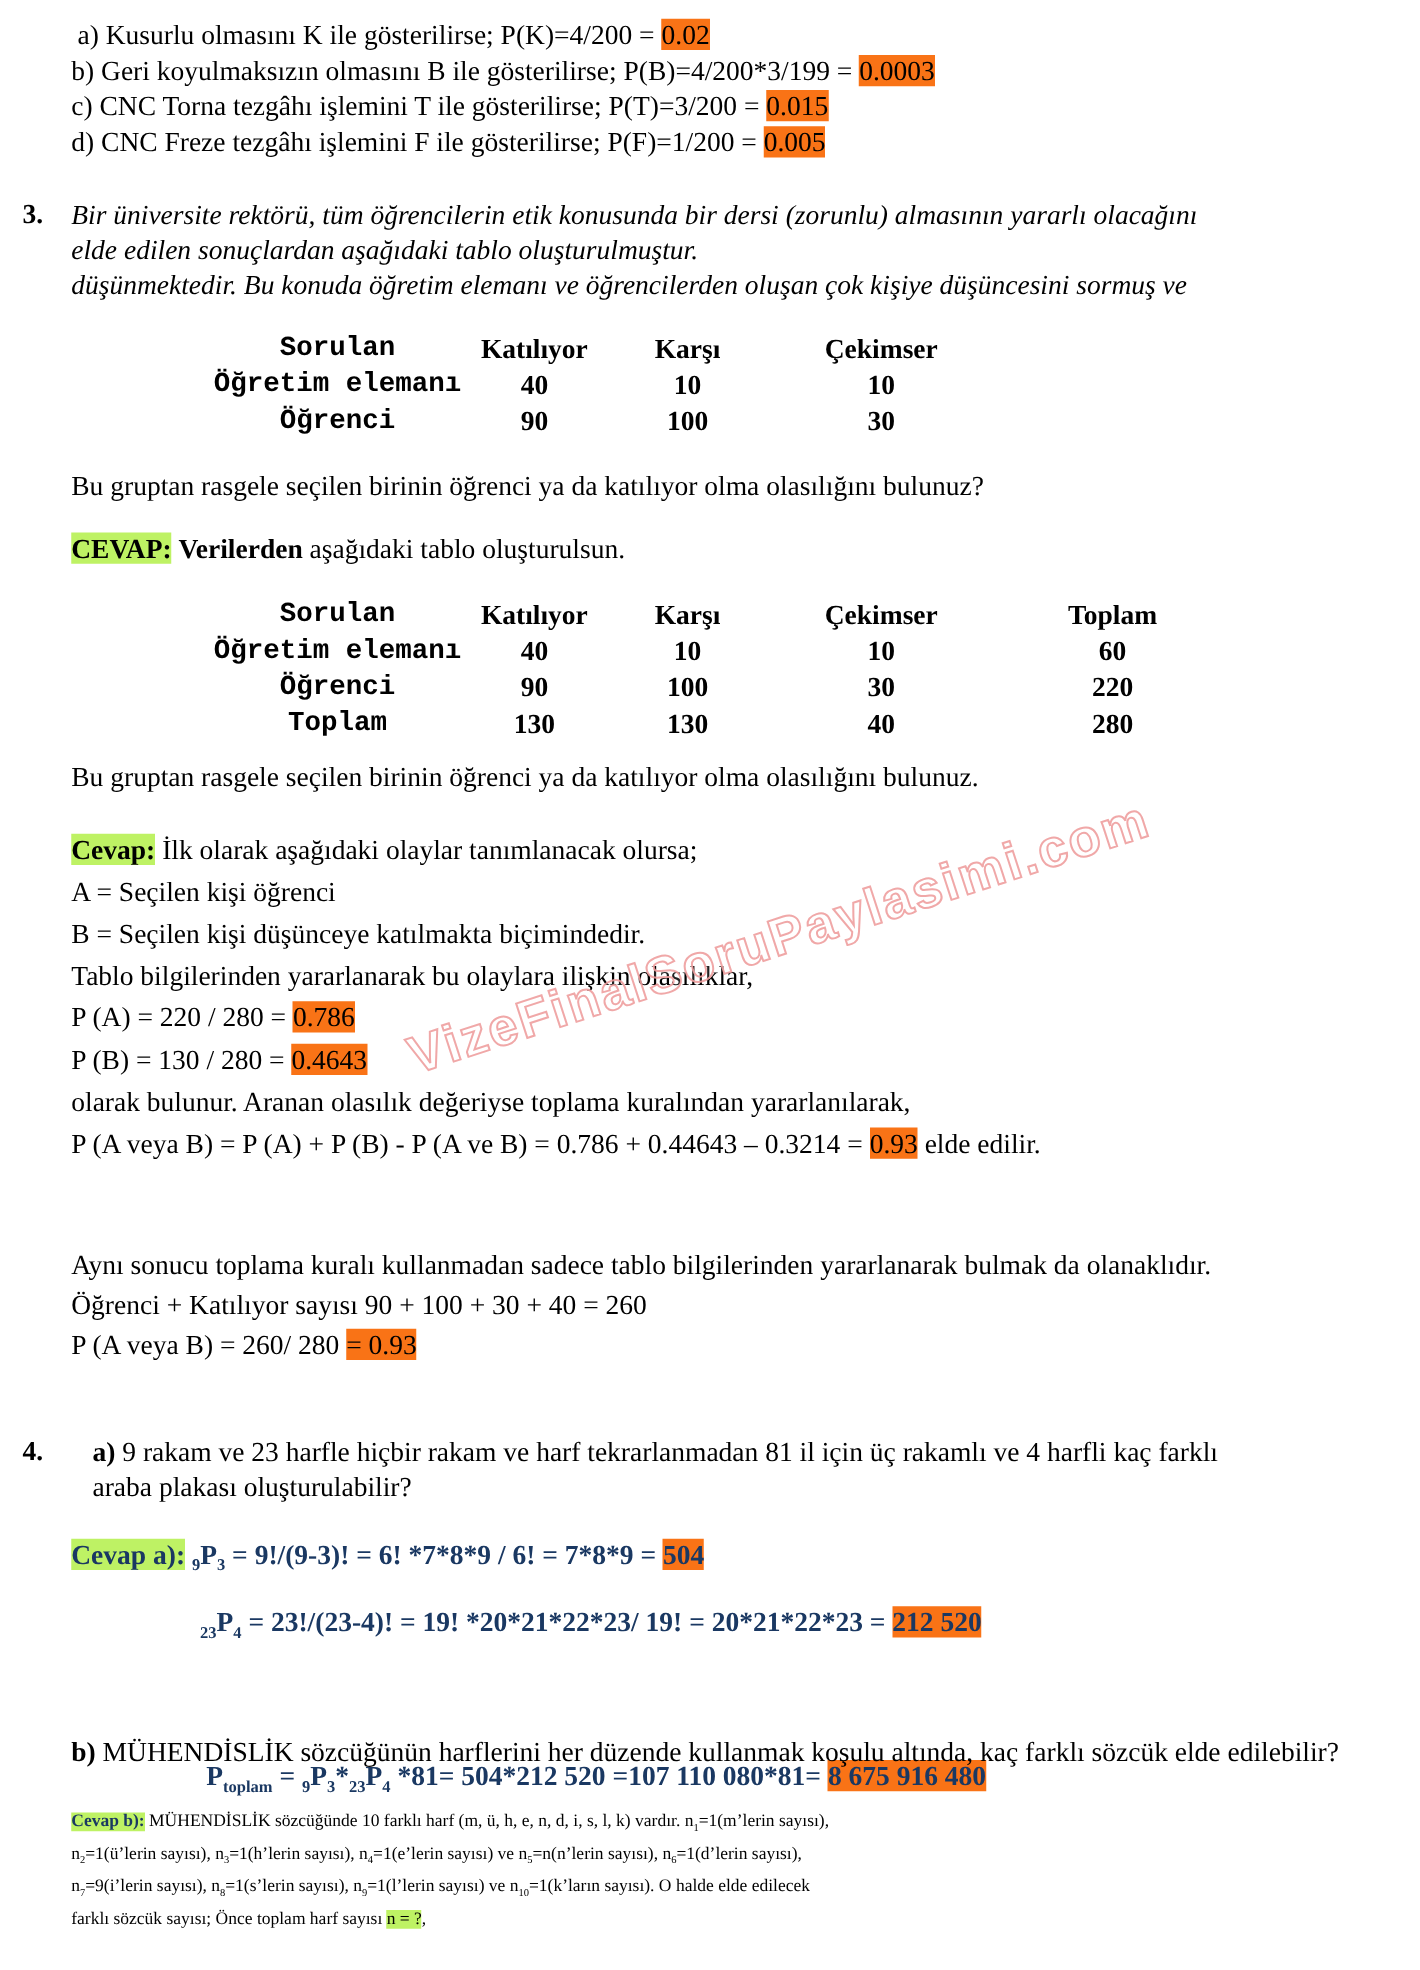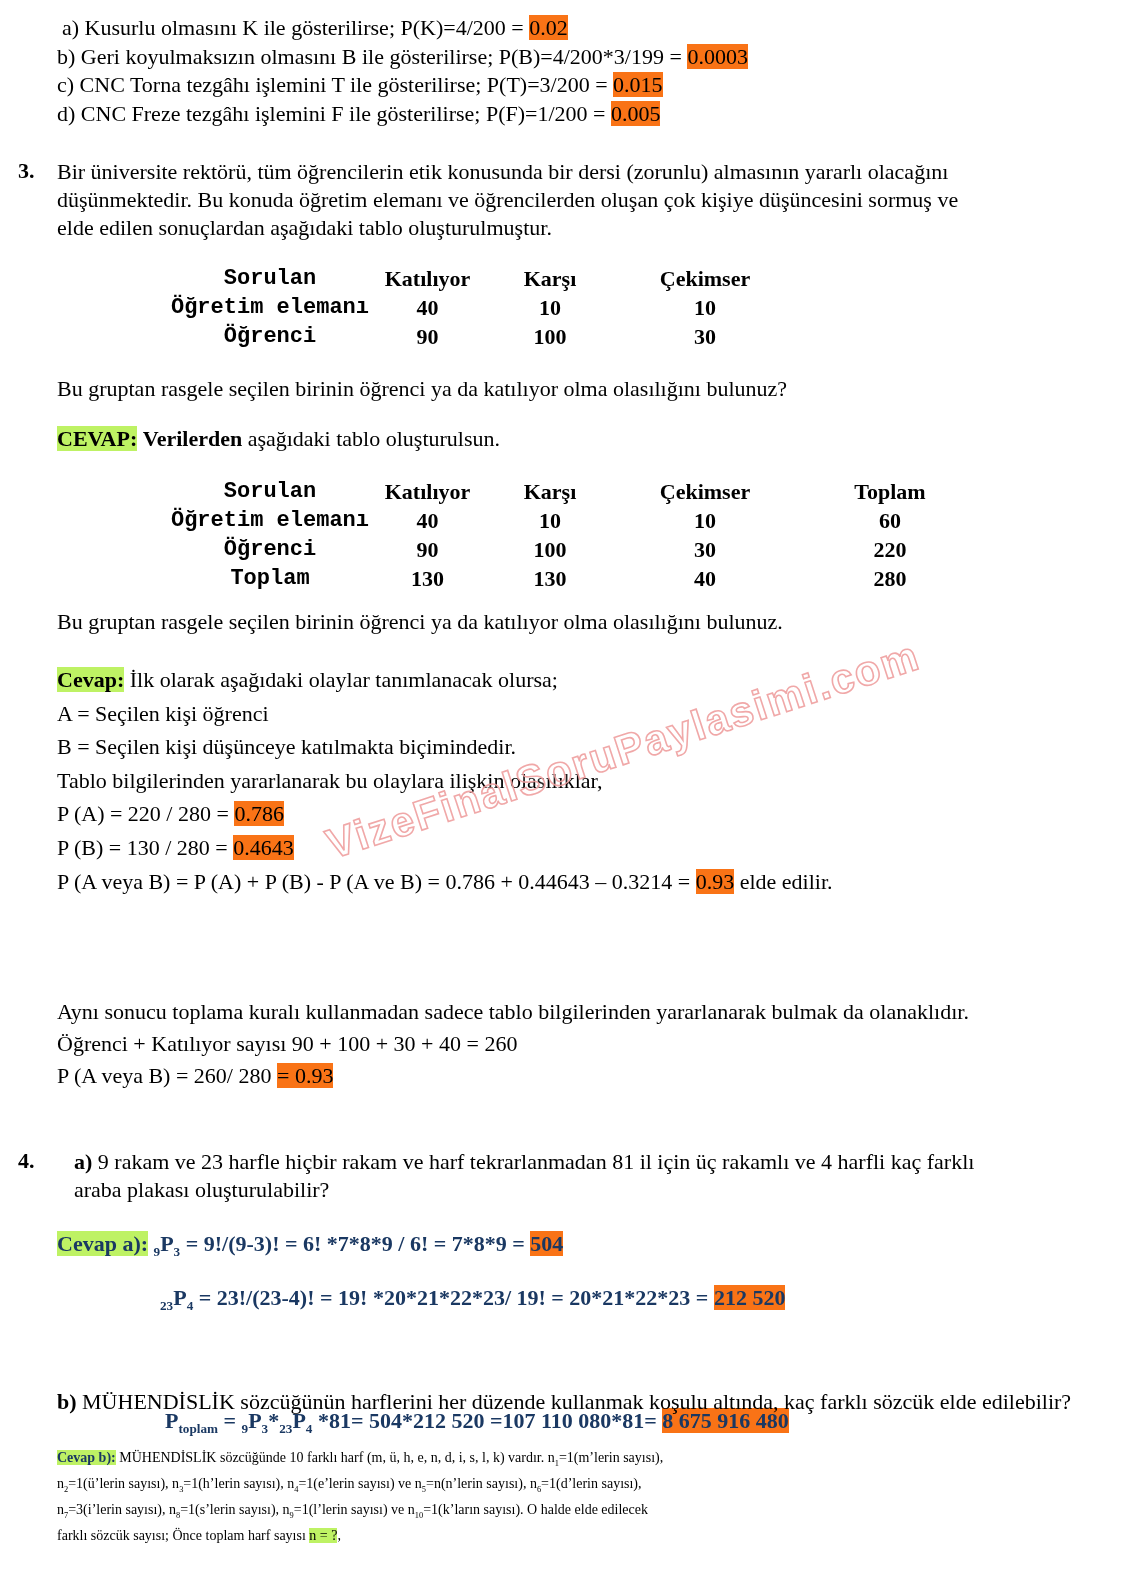--- a/index.html
+++ b/index.html
@@ -43,24 +43,24 @@
 
 <div class="abs" style="left:57px;top:14px;">
   <div class="line" style="line-height:28.7px;margin-left:5px;"><span>a) Kusurlu olmasını K ile gösterilirse;  P(K)=4/200 = </span><span class="hl-cyan">0.02</span></div>
   <div class="line" style="line-height:28.7px;"><span>b) Geri koyulmaksızın olmasını B ile gösterilirse; P(B)=4/200*3/199 = </span><span class="hl-cyan">0.0003</span></div>
   <div class="line" style="line-height:28.7px;"><span>c) CNC Torna tezgâhı işlemini T ile gösterilirse; P(T)=3/200 = </span><span class="hl-cyan">0.015</span></div>
   <div class="line" style="line-height:28.7px;"><span>d) CNC Freze tezgâhı işlemini F ile gösterilirse; P(F)=1/200  = </span><span class="hl-cyan">0.005</span></div>
 </div>
 
 <div class="abs para" style="left:0;top:158px;width:1136px;">
   <span class="num-label">3.</span>
-  <div style="margin-left:57px;">
+  <div style="margin-left:57px;font-style:italic;">
     <div class="line">Bir üniversite rektörü, tüm öğrencilerin etik konusunda bir dersi (zorunlu) almasının yararlı olacağını</div>
+    <div class="line">elde edilen sonuçlardan aşağıdaki tablo oluşturulmuştur.</div>
     <div class="line">düşünmektedir. Bu konuda öğretim elemanı ve öğrencilerden oluşan çok kişiye düşüncesini sormuş ve</div>
-    <div class="line">elde edilen sonuçlardan aşağıdaki tablo oluşturulmuştur.</div>
   </div>
 </div>
 
 <div class="abs t1" style="left:165px;top:264px;">
   <div class="t-row">
     <div class="t-cell lbl">Sorulan</div>
     <div class="t-cell">Katılıyor</div>
     <div class="t-cell">Karşı</div>
     <div class="t-cell">Çekimser</div>
   </div>
@@ -115,20 +115,21 @@
 
 <div class="abs line" style="left:57px;top:609px;">Bu gruptan rasgele seçilen birinin öğrenci ya da katılıyor olma olasılığını bulunuz.</div>
 
 <div class="abs sol" style="left:57px;top:663px;">
   <div class="line"><span class="b hl-yellow">Cevap:</span><span> İlk olarak aşağıdaki olaylar tanımlanacak olursa;</span></div>
   <div class="line"><span>A = Seçilen kişi öğrenci</span></div>
   <div class="line"><span>B = Seçilen kişi düşünceye katılmakta biçimindedir.</span></div>
   <div class="line"><span>Tablo bilgilerinden yararlanarak bu olaylara ilişkin olasılıklar,</span></div>
   <div class="line"><span>P (A) = 220 / 280 = </span><span class="hl-cyan">0.786</span></div>
   <div class="line"><span>P (B) = 130 / 280 = </span><span class="hl-cyan">0.4643</span></div>
+  <div class="line"><span>olarak bulunur. Aranan olasılık değeriyse toplama kuralından yararlanılarak,</span></div>
   <div class="line"><span>P (A veya B) = P (A) + P (B) - P (A ve B) = 0.786 + 0.44643 – 0.3214 = </span><span class="hl-cyan">0.93</span><span> elde edilir.</span></div>
 </div>
 
 <div class="abs alt" style="left:57px;top:996px;">
   <div class="line"><span>Aynı sonucu toplama kuralı kullanmadan sadece tablo bilgilerinden yararlanarak bulmak da olanaklıdır.</span></div>
   <div class="line"><span>Öğrenci + Katılıyor sayısı   90 + 100 + 30 + 40 = 260</span></div>
   <div class="line"><span>P (A veya B) = 260/ 280 </span><span class="hl-cyan">= 0.93</span></div>
 </div>
 
 <div class="abs para" style="left:0;top:1148px;width:1136px;">
@@ -141,17 +142,17 @@
 
 <div class="abs line navy" style="left:57px;top:1231px;"><span class="b hl-yellow">Cevap a):</span><span>  </span><sub>9</sub><span>P</span><sub>3</sub><span> = 9!/(9-3)! = 6! *7*8*9 / 6! = 7*8*9 = </span><span class="hl-cyan">504</span></div>
 <div class="abs line navy" style="left:160px;top:1285px;"><sub>23</sub><span>P</span><sub>4</sub><span> = 23!/(23-4)! = 19! *20*21*22*23/ 19! = 20*21*22*23 = </span><span class="hl-cyan">212 520</span></div>
 <div class="abs line navy" style="left:165px;top:1408px;"><span>P</span><sub>toplam</sub><span> = </span><sub>9</sub><span>P</span><sub>3</sub><span>*</span><sub>23</sub><span>P</span><sub>4</sub><span> *81= 504*212 520 =107 110 080*81= </span><span class="hl-cyan">8 675 916 480</span></div>
 
 <div class="abs line" style="left:57px;top:1389px;"><span class="b">b)</span><span> MÜHENDİSLİK sözcüğünün harflerini her düzende kullanmak koşulu altında, kaç farklı sözcük elde edilebilir?</span></div>
 
 <div class="abs cevapb" style="left:57px;top:1445px;">
   <div class="line"><span class="b hl-yellow navy">Cevap b):</span><span> MÜHENDİSLİK sözcüğünde 10 farklı harf (m, ü, h, e, n, d, i, s, l, k) vardır. n</span><sub>1</sub><span>=1(m’lerin sayısı),</span></div>
   <div class="line"><span>n</span><sub>2</sub><span>=1(ü’lerin sayısı), n</span><sub>3</sub><span>=1(h’lerin sayısı), n</span><sub>4</sub><span>=1(e’lerin sayısı) ve n</span><sub>5</sub><span>=n(n’lerin sayısı), n</span><sub>6</sub><span>=1(d’lerin sayısı),</span></div>
-  <div class="line"><span>n</span><sub>7</sub><span>=3(i’lerin sayısı), n</span><sub>8</sub><span>=1(s’lerin sayısı), n</span><sub>9</sub><span>=1(l’lerin sayısı) ve n</span><sub>10</sub><span>=1(k’ların sayısı). O halde elde edilecek</span></div>
+  <div class="line"><span>n</span><sub>7</sub><span>=9(i’lerin sayısı), n</span><sub>8</sub><span>=1(s’lerin sayısı), n</span><sub>9</sub><span>=1(l’lerin sayısı) ve n</span><sub>10</sub><span>=1(k’ların sayısı). O halde elde edilecek</span></div>
   <div class="line"><span>farklı sözcük sayısı; Önce toplam harf sayısı </span><span class="hl-yellow">n = ?</span><span>,</span></div>
 </div>
 
 <div class="watermark">VizeFinalSoruPaylasimi.com</div>
 
 </body></html>

